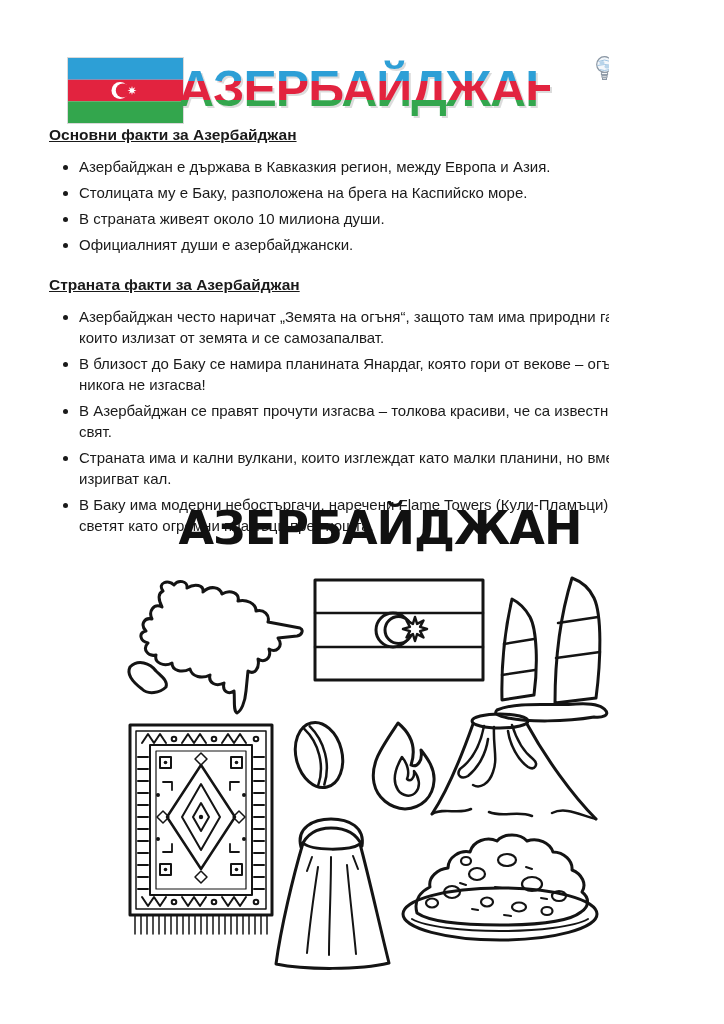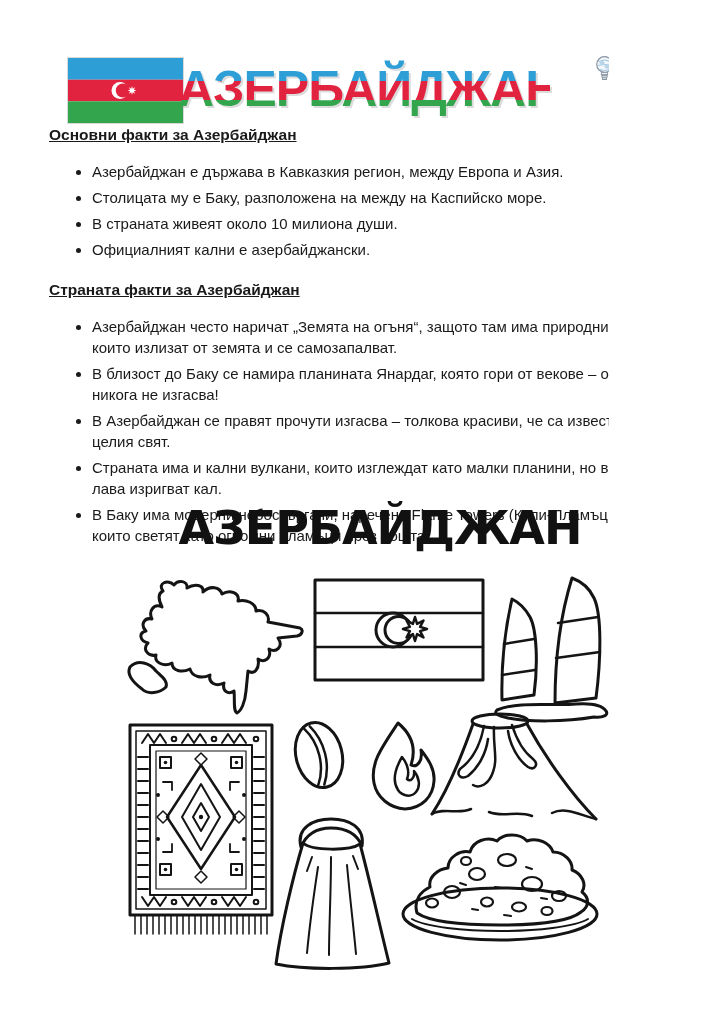--- a/index.html
+++ b/index.html
@@ -14,21 +14,21 @@
     font-size:50px;font-weight:700;letter-spacing:-1px;line-height:66px;white-space:nowrap;
     background:linear-gradient(180deg,#2d9fd6 0%,#2d9fd6 38%,#e2233f 38%,#e2233f 67%,#33a64d 67%,#33a64d 100%);
     -webkit-background-clip:text;background-clip:text;color:transparent;
     filter:drop-shadow(2px 2px 0 rgba(130,130,130,0.28));
   }
   .brand{position:absolute;left:595px;top:55px;display:flex;align-items:center;gap:4px;text-decoration:none;}
   .brand-label{font-size:13px;color:#1b6fb5;text-decoration:underline;padding-top:3px;}
   
   .textblock{position:absolute;left:49px;top:126px;width:630px;}
   .sec-heading{font-size:15.5px;font-weight:700;text-decoration:underline;margin:0 0 12px 0;}
-  .facts{margin:17px;padding-left:26px;}
+  .facts{margin:4px;padding-left:26px;}
   .facts li{font-size:15px;line-height:21px;margin-bottom:5px;max-width:604px;}
   .sec2{margin-top:21px;}
   
   .coloring{position:absolute;left:60px;top:495px;width:640px;height:520px;}
   .coloring-title{
     position:absolute;left:0;right:0;top:6px;text-align:center;margin:0;
     font-family:"DejaVu Sans",sans-serif;font-weight:700;font-size:46px;letter-spacing:-1px;color:#111;
   }
   .coloring-svg{position:absolute;left:0;top:0;}
   .coloring-svg *{vector-effect:none;}
@@ -64,23 +64,23 @@
       <span class="brand-label">triptips.bg</span>
     </a>
   </div>
 
   <div class="textblock">
 
     <div>
       <h3 class="sec-heading">Основни факти за Азербайджан</h3>
       <ul class="facts">
         <li>Азербайджан е държава в Кавказкия регион, между Европа и Азия.</li>
-        <li>Столицата му е Баку, разположена на между на Каспийско море.</li>
+        <li>Столицата му е Баку, разположена на брега на Каспийско море.</li>
         <li>В страната живеят около 10 милиона души.</li>
-        <li>Официалният кални е азербайджански.</li>
+        <li>Официалният души е азербайджански.</li>
       </ul>
     </div>
 
     <div class="sec2">
       <h3 class="sec-heading">Страната факти за Азербайджан</h3>
       <ul class="facts">
         <li>Азербайджан често наричат „Земята на огъня“, защото там има природни газове, които излизат от земята и се самозапалват.</li>
         <li>В близост до Баку се намира планината Янардаг, която гори от векове – огънят никога не изгасва!</li>
         <li>В Азербайджан се правят прочути изгасва – толкова красиви, че са известни в целия свят.</li>
         <li>Страната има и кални вулкани, които изглеждат като малки планини, но вместо лава изригват кал.</li>

